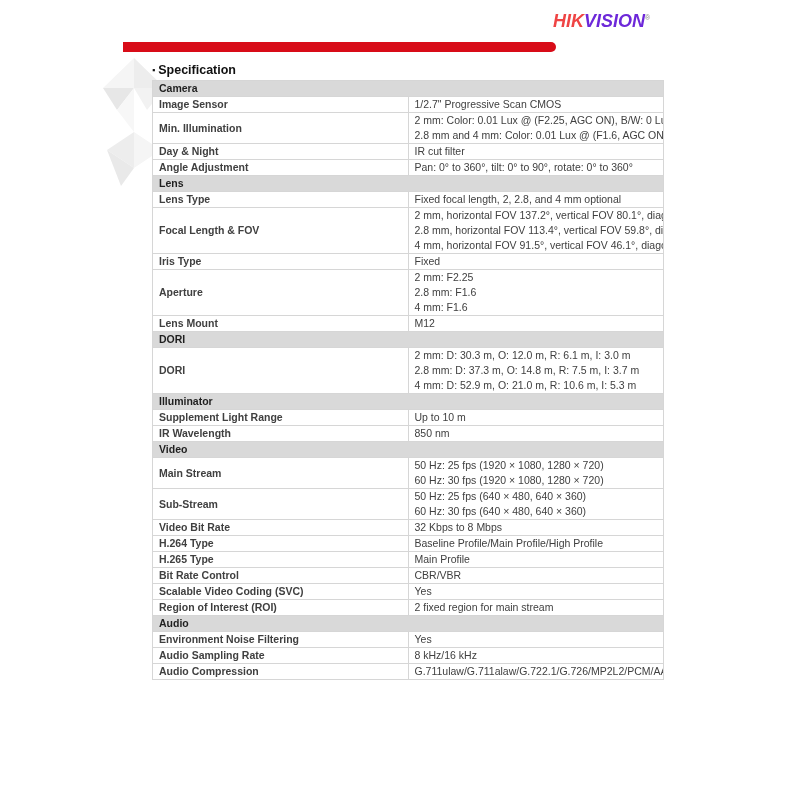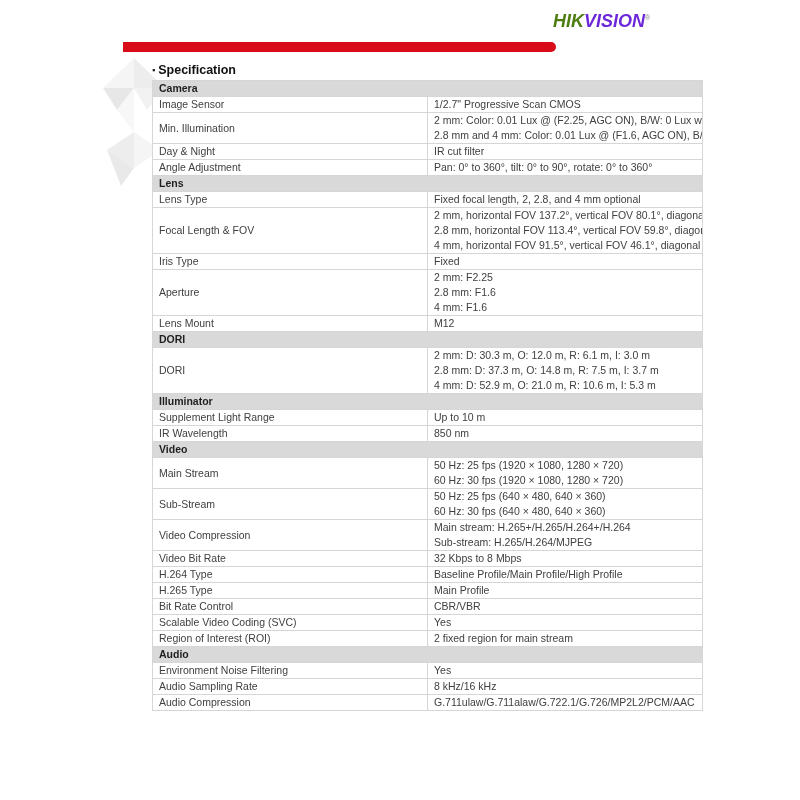--- a/index.html
+++ b/index.html
@@ -20,21 +20,21 @@
     position: absolute;
     top: 11px;
     left: 553px;
     font-style: italic;
     font-weight: bold;
     font-size: 18px;
     letter-spacing: 0px;
     white-space: nowrap;
     z-index: 2;
   }
-  .logo .hik { color: #4d7c0f; }
+  .logo .hik { color: #ef4444; }
   .logo .vision { color: #6d28d9; }
   .logo .reg {
     color: #87888a;
     font-size: 7px;
     vertical-align: super;
     font-style: normal;
     font-weight: normal;
   }
   
   .red-bar {
@@ -67,21 +67,21 @@
   .title .bullet {
     font-size: 9px;
     vertical-align: 1px;
     margin-right: 3px;
   }
   
   table.spec {
     position: absolute;
     top: 80px;
     left: 152px;
-    width: 551px;
+    width: 512px;
     border-collapse: collapse;
     table-layout: fixed;
     font-size: 10.5px;
     color: #404040;
     z-index: 1;
     background: #ffffff;
   }
   table.spec td {
     border: 1px solid #d6d6d6;
     padding: 0 6px;
@@ -95,21 +95,21 @@
     color: #1f1f1f;
     height: 15px;
     line-height: 15px;
     white-space: nowrap;
   }
   table.spec .vline {
     height: 15px;
     line-height: 15px;
     white-space: nowrap;
   }
-  table.spec td.label .vline { font-weight: normal; }
+  table.spec td.label .vline { font-weight: bold; }
 </style>
 </head>
 <body>
 
 <div class="page">
 
   <div class="logo">
     <span class="hik">HIK</span><span class="vision">VISION</span><span class="reg">®</span>
   </div>
 
@@ -263,29 +263,20 @@
           <td class="label">
             <div class="vline">Sub-Stream</div>
           </td>
           <td class="value">
             <div class="vline">50 Hz: 25 fps (640 × 480, 640 × 360)</div>
             <div class="vline">60 Hz: 30 fps (640 × 480, 640 × 360)</div>
           </td>
         </tr>
         <tr>
           <td class="label">
-            <div class="vline">Video Compression</div>
-          </td>
-          <td class="value">
-            <div class="vline">Main stream: H.265+/H.265/H.264+/H.264</div>
-            <div class="vline">Sub-stream: H.265/H.264/MJPEG</div>
-          </td>
-        </tr>
-        <tr>
-          <td class="label">
             <div class="vline">Video Bit Rate</div>
           </td>
           <td class="value">
             <div class="vline">32 Kbps to 8 Mbps</div>
           </td>
         </tr>
         <tr>
           <td class="label">
             <div class="vline">H.264 Type</div>
           </td>

